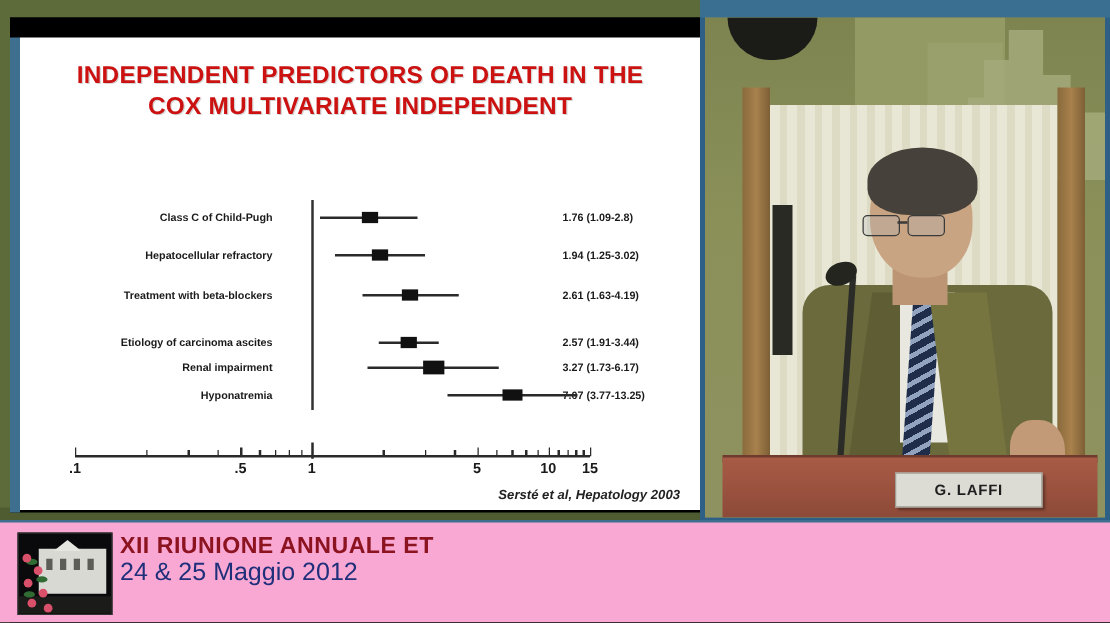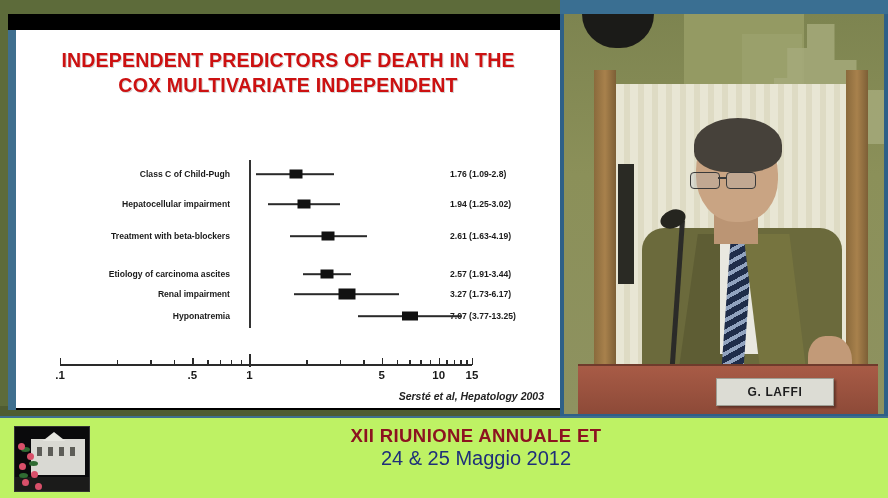--- a/index.html
+++ b/index.html
@@ -76,21 +76,21 @@
 
   
   .plot {
     position: absolute;
     left: 0; top: 96px;
     width: 544px; height: 282px;
   }
 
   .row-label {
     position: absolute;
-    right: 0;
+    right: 12px;
     font-size: 8.6px;
     font-weight: bold;
     color: #1a1a1a;
     white-space: nowrap;
     text-align: left;
     transform: translateY(-50%);
   }
   .label-col {
     position: absolute;
     left: 14px; top: 0;
@@ -384,23 +384,22 @@
     font-weight: bold;
     color: #1e1e1e;
     letter-spacing: 0.6px;
   }
 
   
   .banner {
     position: absolute;
     left: 0; bottom: 0;
     width: 888px; height: 80px;
-    background: #bef264;
+    background: #f9a8d4;
     border-top: 2px solid #3f6f8e;
-    text-align: center;
   }
   .banner-photo {
     position: absolute;
     left: 14px; top: 8px;
     width: 74px; height: 64px;
     background: #080808;
     overflow: hidden;
     border: 1px solid #333;
   }
   .bp-sky { position: absolute; inset: 0; background: #0a0a0c; }
@@ -482,21 +481,21 @@
 
     <div class="slide-title">
       <div>INDEPENDENT PREDICTORS OF DEATH IN THE</div>
       <div>COX MULTIVARIATE INDEPENDENT</div>
     </div>
 
     <div class="plot">
 
       <div class="label-col">
           <div class="row-label" style="top: 48px;">Class C of Child-Pugh</div>
-          <div class="row-label" style="top: 78px;">Hepatocellular impairment</div>
+          <div class="row-label" style="top: 78px;">Hepatocellular refractory</div>
           <div class="row-label" style="top: 110px;">Treatment with beta-blockers</div>
           <div class="row-label" style="top: 148px;">Etiology of carcinoma ascites</div>
           <div class="row-label" style="top: 168px;">Renal impairment</div>
           <div class="row-label" style="top: 190px;">Hyponatremia</div>
         </div>
       <div class="axis-area">
         <div class="vline" style="left: 11.3303px; top: 34px; height: 168px;"></div>
       </div>
       <div class="value-col">
           <div class="row-value" style="top: 48px;">1.76 (1.09-2.8)</div>

